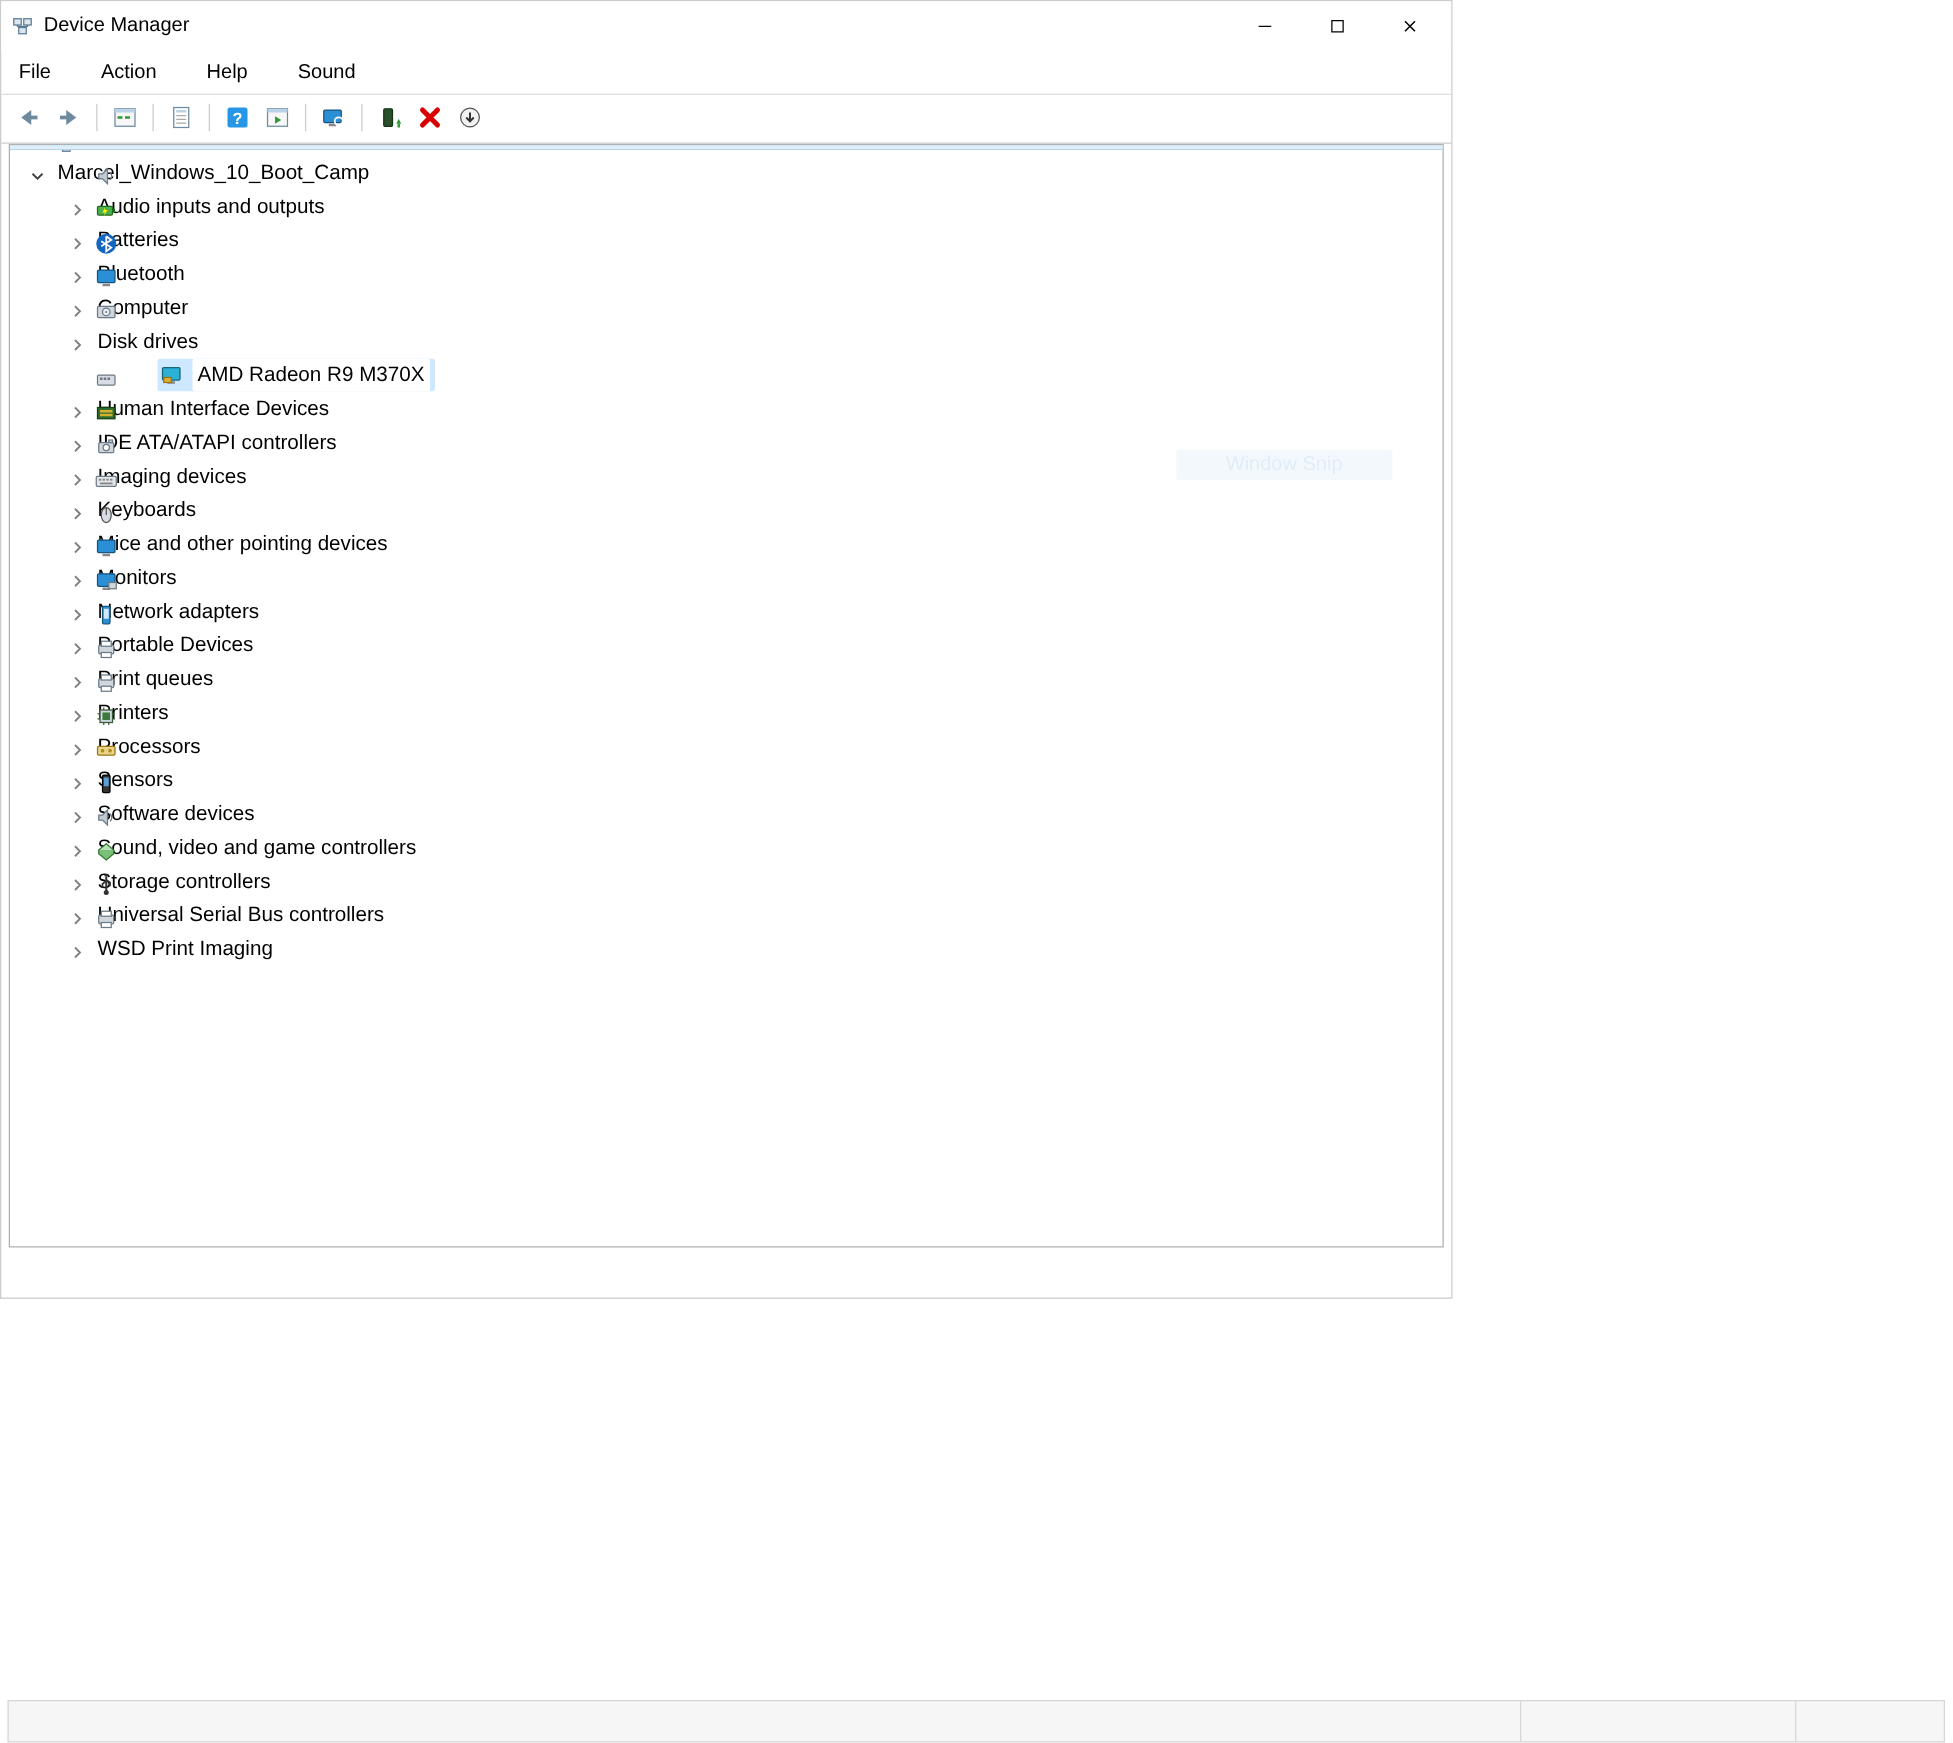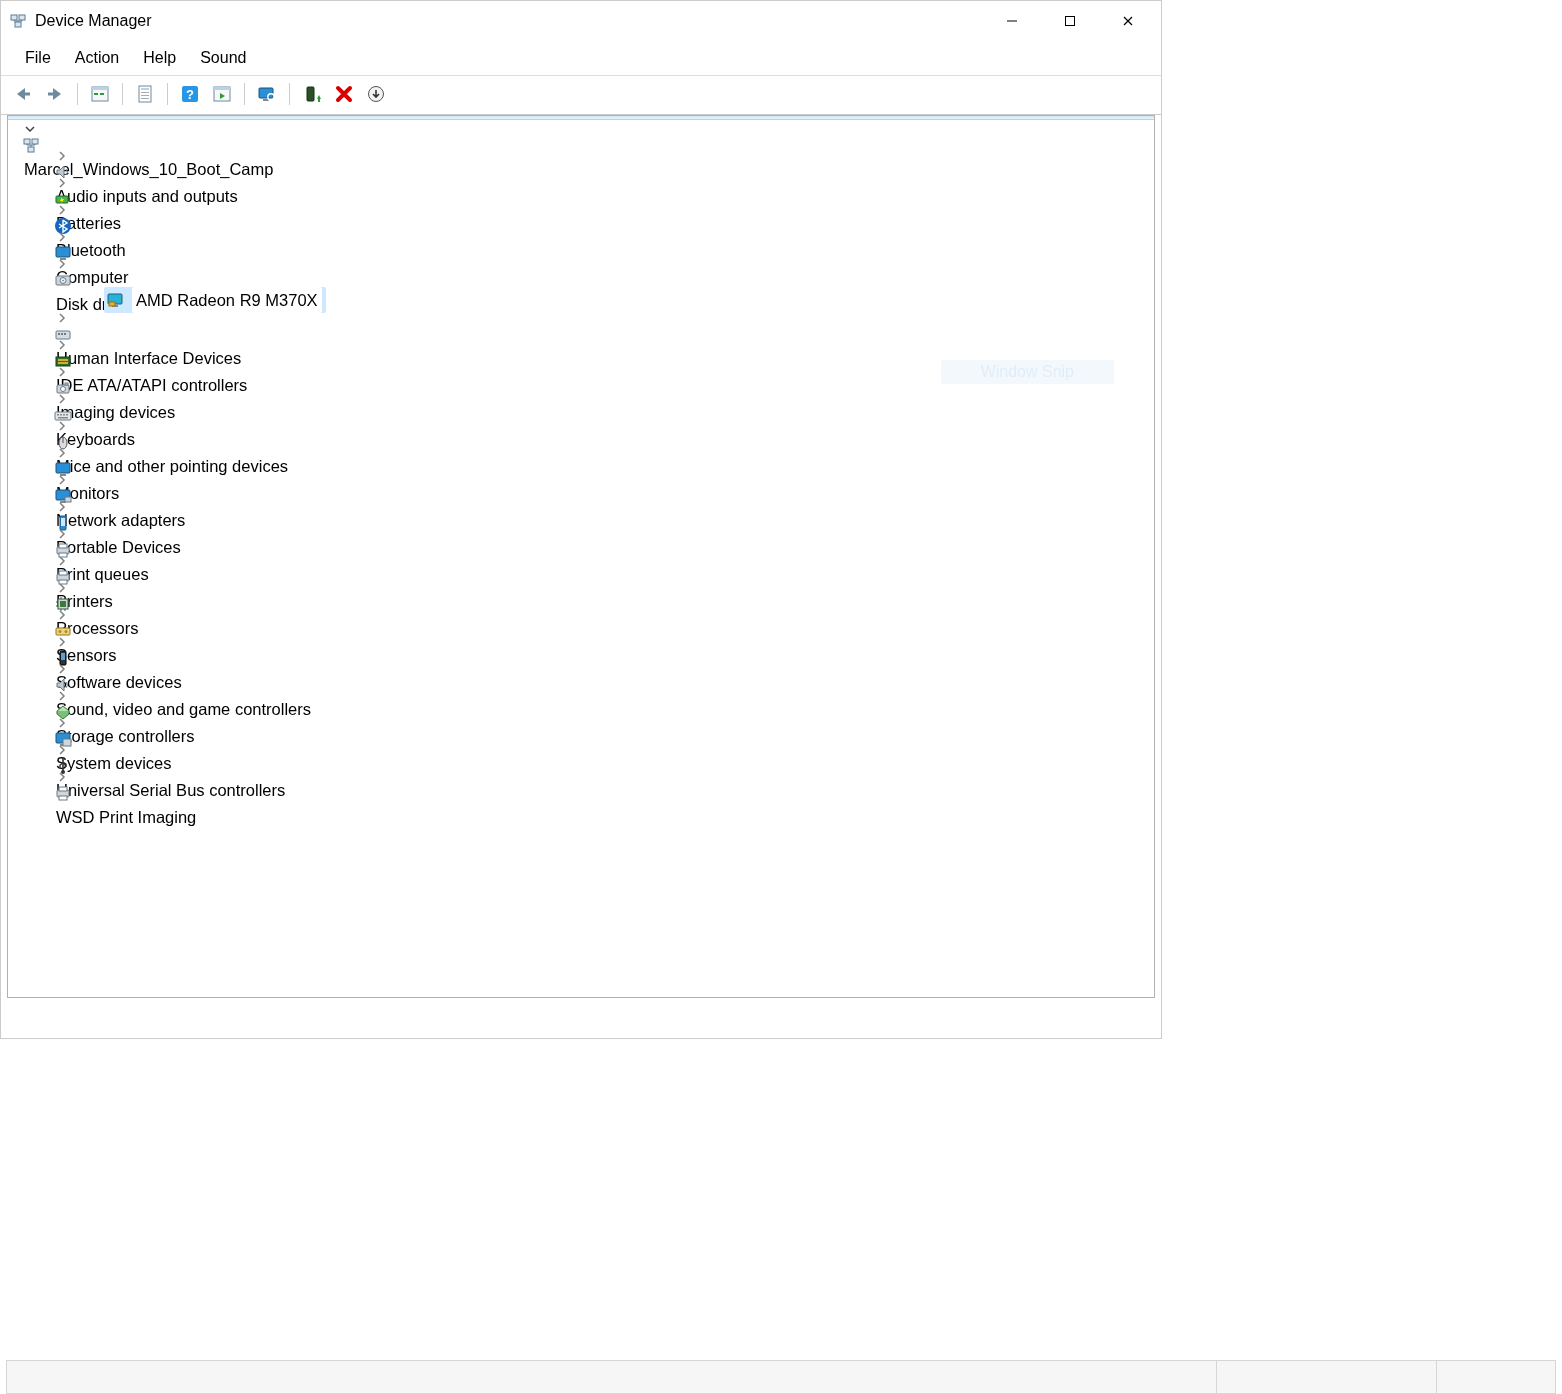--- a/index.html
+++ b/index.html
@@ -31,22 +31,22 @@
   .titlebar .title { flex: 1; font-size: 16px; }
   .win-controls { display:flex; }
   .win-btn {
     width: 58px; height: 40px;
     display:flex; align-items:center; justify-content:center;
     font-size: 14px;
   }
   
   .menubar {
     display:flex;
-    gap: 4px;
-    padding: 4px 14px;
+    gap: 20px;
+    padding: 4px 4px;
     border-bottom: 1px solid #ddd;
     font-size: 16px;
   }
   .menu-item { padding: 4px 10px; }
   
   .toolbar {
     display:flex;
     align-items:center;
     gap: 0;
     padding: 4px 6px 6px 6px;
@@ -74,24 +74,23 @@
   }
   .tree {
     padding: 4px 0 4px 4px;
     font-size: 16.5px;
     line-height: 26px;
     overflow:auto;
     height: calc(100% - 4px);
   }
   .tree-row {
     display:flex;
-    align-items:flex-start;
+    align-items:flex-end;
     height:27px;
     white-space: nowrap;
-    flex-direction: column;
   }
   .indent-0 { padding-left: 8px; }
   .indent-1 { padding-left: 40px; }
   .indent-2 { padding-left: 92px; }
   .chevron {
     width: 20px; height:20px;
     display:flex; align-items:center; justify-content:center;
     color:#6a6a6a;
     font-size: 13px;
     margin-right: 2px;
@@ -591,34 +590,20 @@
           </span><span class="node-label">Storage controllers</span></span>
       </div>
       <div class="tree-row indent-1">
         <span class="chevron">
           <svg width="10" height="10" viewBox="0 0 10 10">
             <path d="M3 1 l4 4 l-4 4" stroke="#808080" stroke-width="1.5" fill="none"></path>
           </svg>
         </span>
         <span><span class="node-icon">
             <svg width="18" height="18" viewBox="0 0 18 18">
-              <rect x="2" y="3" width="14" height="10" rx="1" fill="#2b8fd6" stroke="#17547e"></rect>
-              <rect x="6" y="14" width="6" height="2" fill="#888"></rect>
-              <rect x="9" y="9" width="8" height="7" fill="#cfd6dc" stroke="#6b7a86"></rect>
-            </svg>
-          </span><span class="node-label">System devices</span></span>
-      </div>
-      <div class="tree-row indent-1">
-        <span class="chevron">
-          <svg width="10" height="10" viewBox="0 0 10 10">
-            <path d="M3 1 l4 4 l-4 4" stroke="#808080" stroke-width="1.5" fill="none"></path>
-          </svg>
-        </span>
-        <span><span class="node-icon">
-            <svg width="18" height="18" viewBox="0 0 18 18">
               <path d="M9 2 v12" stroke="#333" stroke-width="1.6"></path>
               <circle cx="9" cy="15" r="2" fill="#333"></circle>
               <path d="M9 6 l-3 2 v3" stroke="#333" stroke-width="1.4" fill="none"></path>
               <path d="M9 5 l3 2 v3" stroke="#333" stroke-width="1.4" fill="none"></path>
               <path d="M7 2 h4 l-2 -2 z" fill="#333"></path>
             </svg>
           </span><span class="node-label">Universal Serial Bus controllers</span></span>
       </div>
       <div class="tree-row indent-1">
         <span class="chevron">

